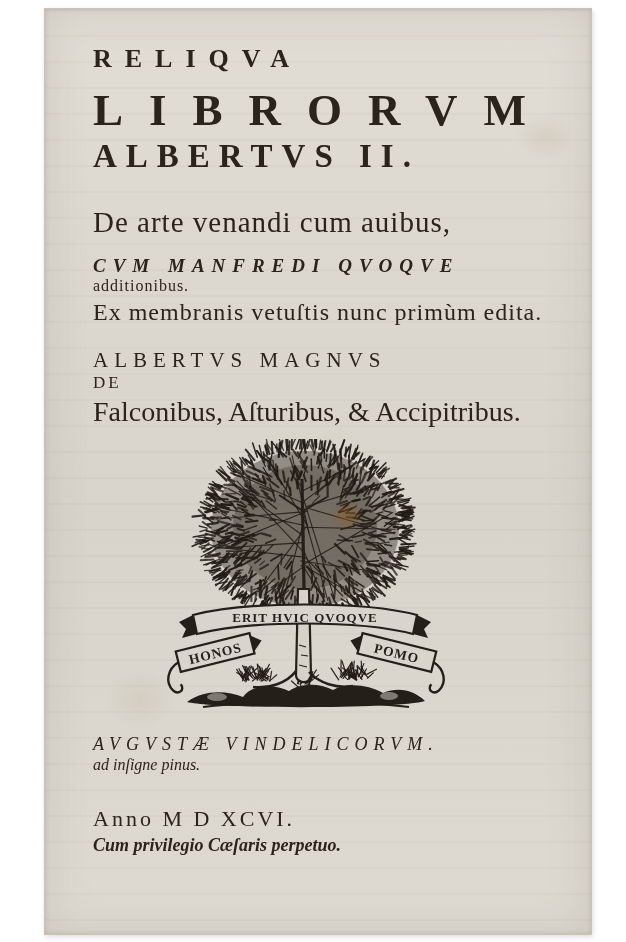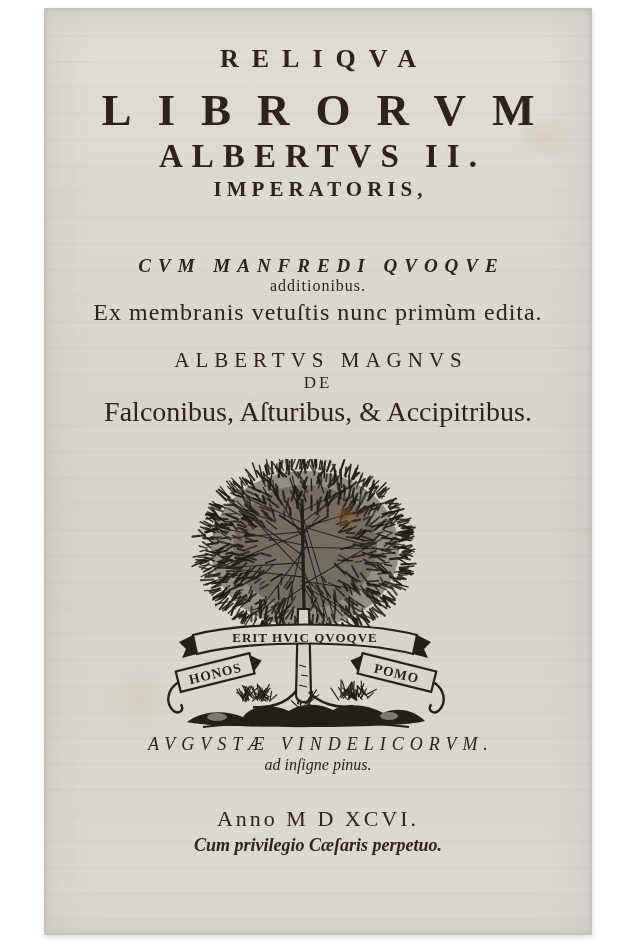--- a/index.html
+++ b/index.html
@@ -8,58 +8,58 @@
     font-family:"Liberation Serif","DejaVu Serif",serif;overflow:hidden;
   }
   .page{
     position:absolute;left:44px;top:8px;width:546px;height:925px;
     background:
       repeating-linear-gradient(180deg, rgba(120,110,95,.045) 0 2px, rgba(0,0,0,0) 2px 26px),
       linear-gradient(180deg,#e1ddd5 0%,#dcd8d0 28%,#d8d4cb 55%,#dedad2 100%);
     border:1px solid #c8c4bb;
     box-shadow: inset 0 0 45px rgba(110,100,80,.16), inset 0 0 4px rgba(110,100,80,.25), 1px 2px 5px rgba(0,0,0,.14);
   }
-  .line{position:absolute;left:0;right:0;text-align:center;color:#2b241c;line-height:1;white-space:nowrap;}
+  .line{position:absolute;left:0;right:0;text-align:left;color:#2b241c;line-height:1;white-space:nowrap;padding-left:48px;}
   .line span{display:inline-block;}
   .l-reliqua      {top:37px;}  .l-reliqua span      {font-size:26px;letter-spacing:13px;margin-right:-13px;font-weight:bold;}
   .l-librorum     {top:79px;}  .l-librorum span     {font-size:45px;letter-spacing:26px;margin-right:-26px;font-weight:bold;}
   .l-friderici    {top:131px;} .l-friderici span    {font-size:33px;letter-spacing:9px;margin-right:-9px;font-weight:bold;}
   .l-imperatoris  {top:170px;} .l-imperatoris span  {font-size:21px;letter-spacing:5px;margin-right:-5px;font-weight:bold;}
   .l-dearte       {top:199px;} .l-dearte span       {font-size:29px;letter-spacing:1px;}
   .l-cvm          {top:247px;} .l-cvm span          {font-size:19px;font-style:italic;font-weight:bold;letter-spacing:7px;margin-right:-7px;}
   .l-additionibus {top:269px;} .l-additionibus span {font-size:16px;letter-spacing:1px;}
   .l-exmembranis  {top:291px;} .l-exmembranis span  {font-size:24px;letter-spacing:1px;}
   .l-albertus     {top:341px;} .l-albertus span     {font-size:21px;letter-spacing:6px;margin-right:-6px;}
   .l-de           {top:365px;} .l-de span           {font-size:17px;letter-spacing:3px;}
   .l-falconibus   {top:389px;} .l-falconibus span   {font-size:28px;}
   .l-augustae     {top:726px;} .l-augustae span     {font-size:18px;font-style:italic;font-weight:normal;letter-spacing:6px;margin-right:-6px;}
   .l-adinsigne    {top:748px;} .l-adinsigne span    {font-size:16px;font-style:italic;}
   .l-apud         {top:770px;} .l-apud span         {font-size:27px;}
   .l-anno         {top:799px;} .l-anno span         {font-size:22px;letter-spacing:3px;}
   .l-privilegio   {top:827px;} .l-privilegio span   {font-size:18px;font-style:italic;font-weight:bold;}
-  .device{position:absolute;left:106px;top:450px;width:310px;height:290px;}
+  .device{position:absolute;left:106px;top:430px;width:310px;height:290px;}
   .device svg{width:100%;height:100%;}
   .device text{font-family:"Liberation Serif","DejaVu Serif",serif;font-weight:bold;fill:#241f19;}
   .stain{position:absolute;border-radius:50%;pointer-events:none;}
   .stain-foliage{left:285px;top:492px;width:34px;height:30px;
     background:radial-gradient(closest-side, rgba(146,92,30,.55), rgba(146,92,30,0));}
   .stain-fox1{left:470px;top:105px;width:60px;height:46px;
     background:radial-gradient(closest-side, rgba(160,140,100,.14), rgba(160,140,100,0));}
   .stain-fox2{left:60px;top:660px;width:70px;height:60px;
     background:radial-gradient(closest-side, rgba(160,140,100,.12), rgba(160,140,100,0));}
 </style>
 </head>
 <body>
 
 <div class="page">
 
   <div class="line l-reliqua"><span>RELIQVA</span></div>
   <div class="line l-librorum"><span>LIBRORVM</span></div>
   <div class="line l-friderici"><span>ALBERTVS II.</span></div>
-  <div class="line l-imperatoris"><span>IMPERATORIS,</span></div>
+  <div class="line l-dearte"><span>De arte venandi cum auibus,</span></div>
   <div class="line l-cvm"><span>CVM MANFREDI QVOQVE</span></div>
   <div class="line l-exmembranis"><span>Ex membranis vetuſtis nunc primùm edita.</span></div>
   <div class="line l-additionibus"><span>additionibus.</span></div>
   <div class="line l-albertus"><span>ALBERTVS MAGNVS</span></div>
   <div class="line l-de"><span>DE</span></div>
   <div class="line l-falconibus"><span>Falconibus, Aſturibus, &amp; Accipitribus.</span></div>
 
   <div class="device">
     <svg viewBox="0 0 310 290">
 

